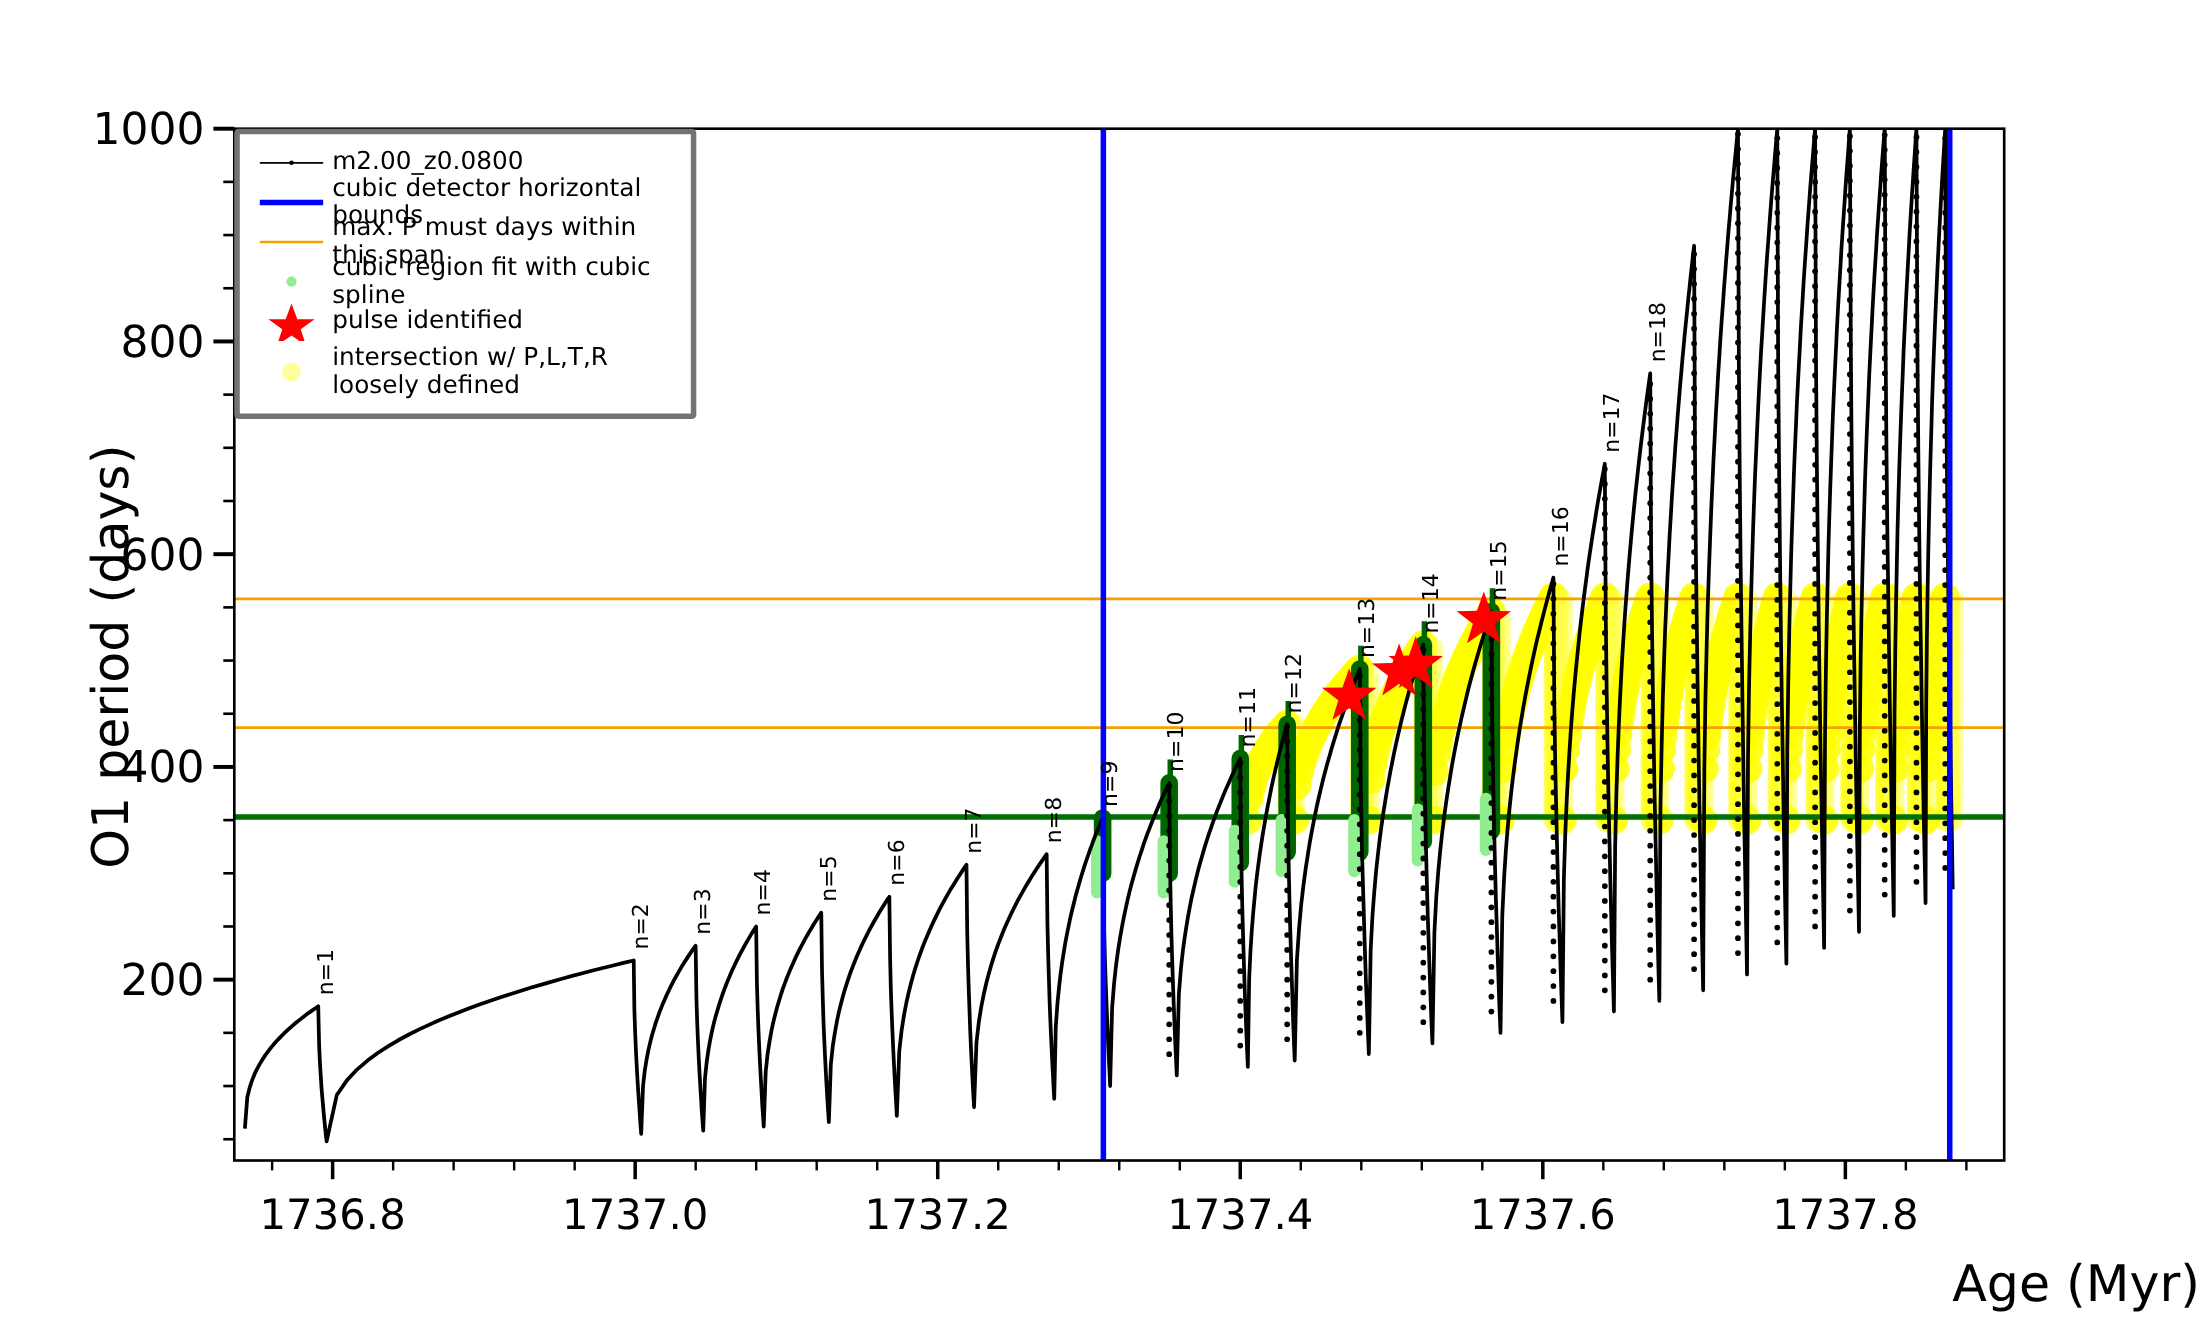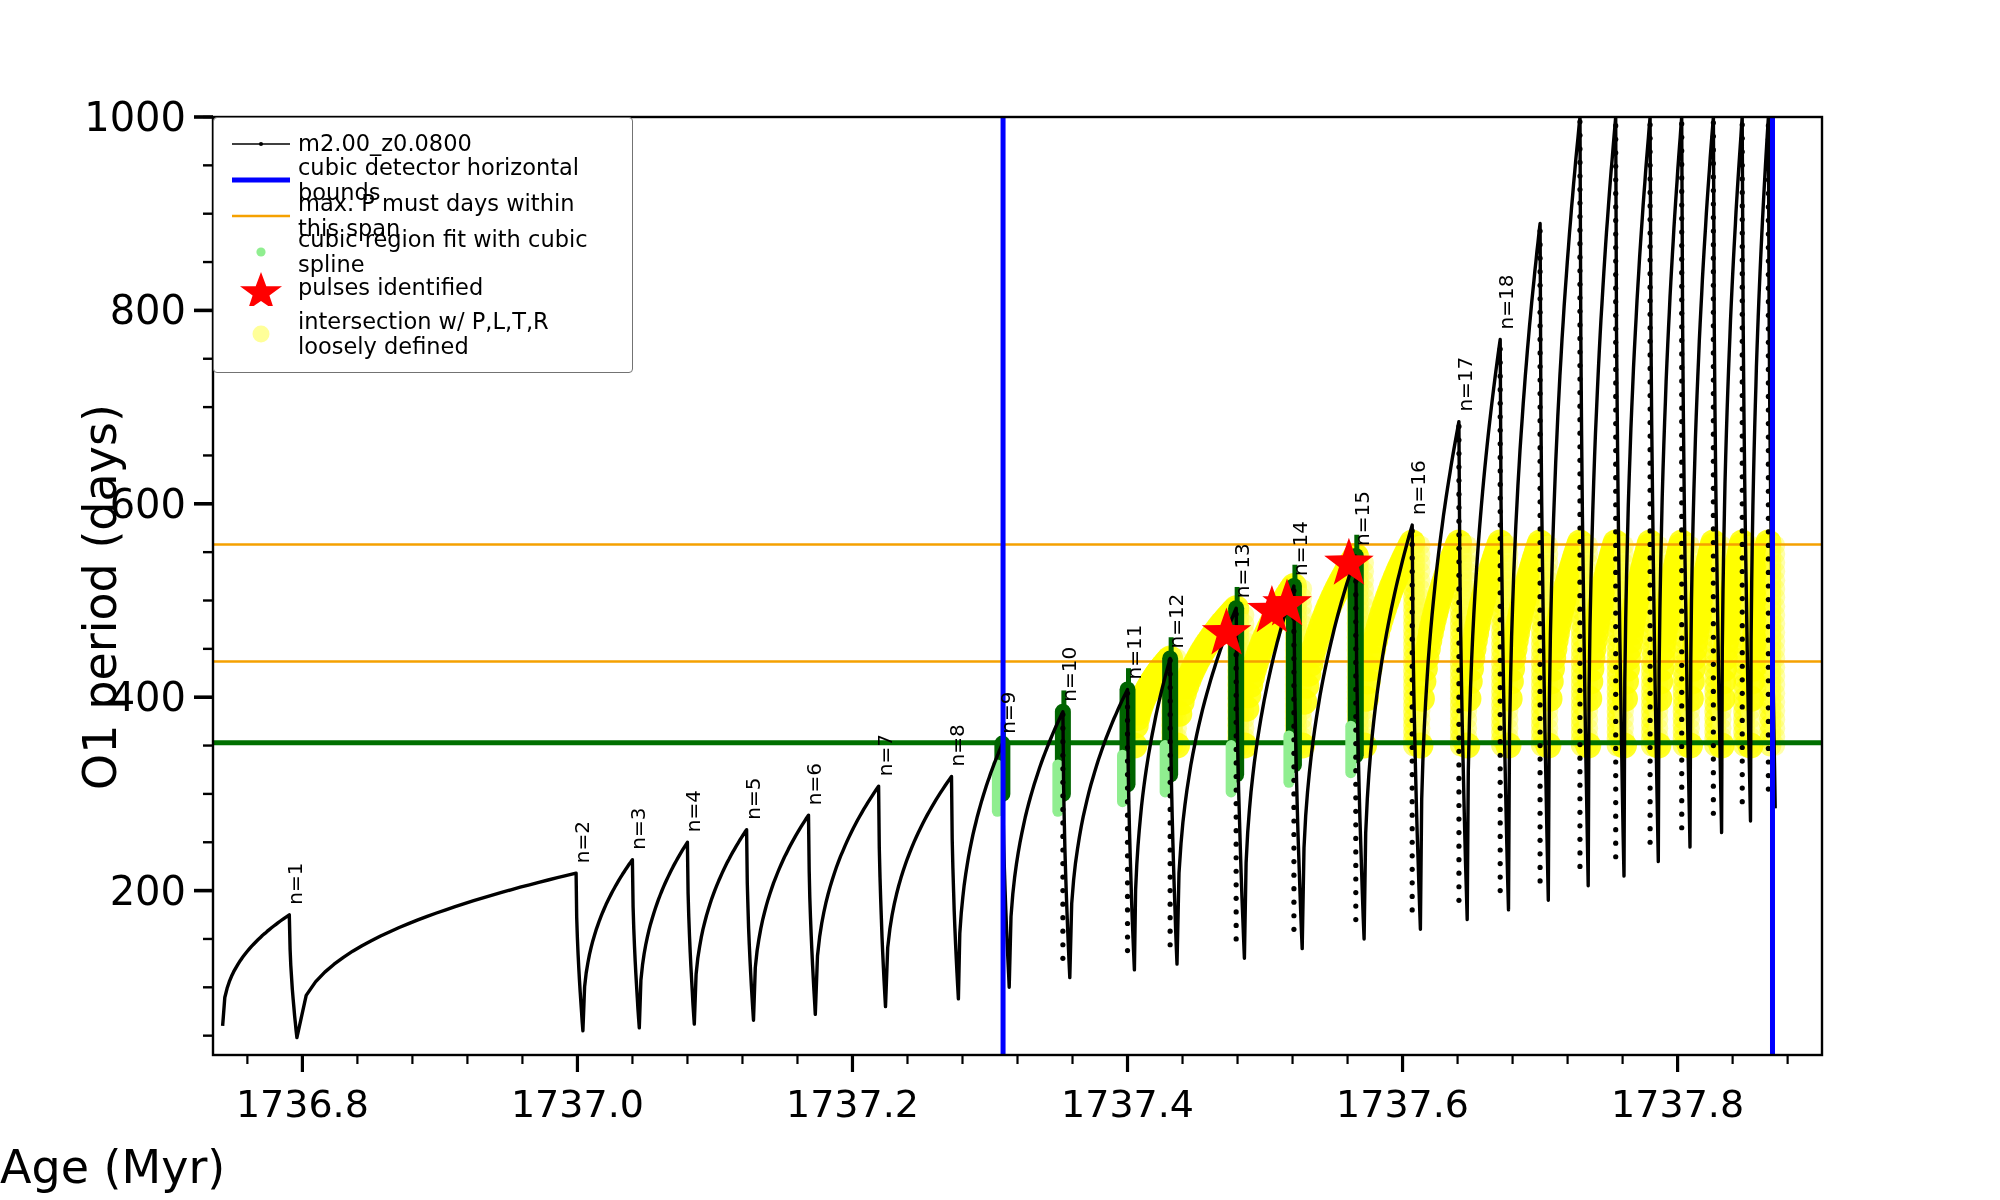--- a/index.html
+++ b/index.html
@@ -14,30 +14,30 @@
     transform:rotate(-90deg);
     transform-origin:center center;
     text-align:center;
     font-size:46px;
     color:#000;
     letter-spacing:0px;
   }
   .xlabel{
     position:absolute;
     left:0; right:0; bottom:6px;
-    text-align:left;
+    text-align:right;
     font-size:46px;
     color:#000;
   }
   .legendbox{
     position:absolute;
     left:213px; top:117px;
     width:420px;
     background:#ffffff;
-    border:1px solid #737373;
+    border:5px solid #737373;
     border-radius:4px;
     padding:8px 10px 10px 10px;
     box-sizing:border-box;
   }
   .legrow{display:flex;align-items:center;height:36px;}
   .legrow.two{height:56px;}
   .legkey{width:74px;flex:0 0 74px;display:flex;align-items:center;justify-content:center;height:100%;}
   .legtxt{font-size:22.5px;color:#000;line-height:1.12;white-space:pre-line;}
 </style>
 </head>
@@ -2052,21 +2052,21 @@
           </svg>
       </span>
       <span class="legtxt">cubic region fit with cubic spline</span>
     </div>
     <div class="legrow">
       <span class="legkey">
         <svg width="58" height="36" viewBox="0 0 58 36">
           <polygon fill="#ff0000" points="29,2 34.3,16.2 50,16.2 37.4,25.4 42.2,40 29,31.1 15.8,40 20.6,25.4 8,16.2 23.7,16.2"></polygon>
         </svg>
       </span>
-      <span class="legtxt">pulses identified</span>
+      <span class="legtxt">pulse identified</span>
     </div>
     <div class="legrow two">
       <span class="legkey">
         <svg width="58" height="22">
             <circle cx="29" cy="11" r="8.5" fill="#ffff99"></circle>
           </svg>
       </span>
       <span class="legtxt">intersection w/ P,L,T,R
 loosely defined</span>
     </div>

